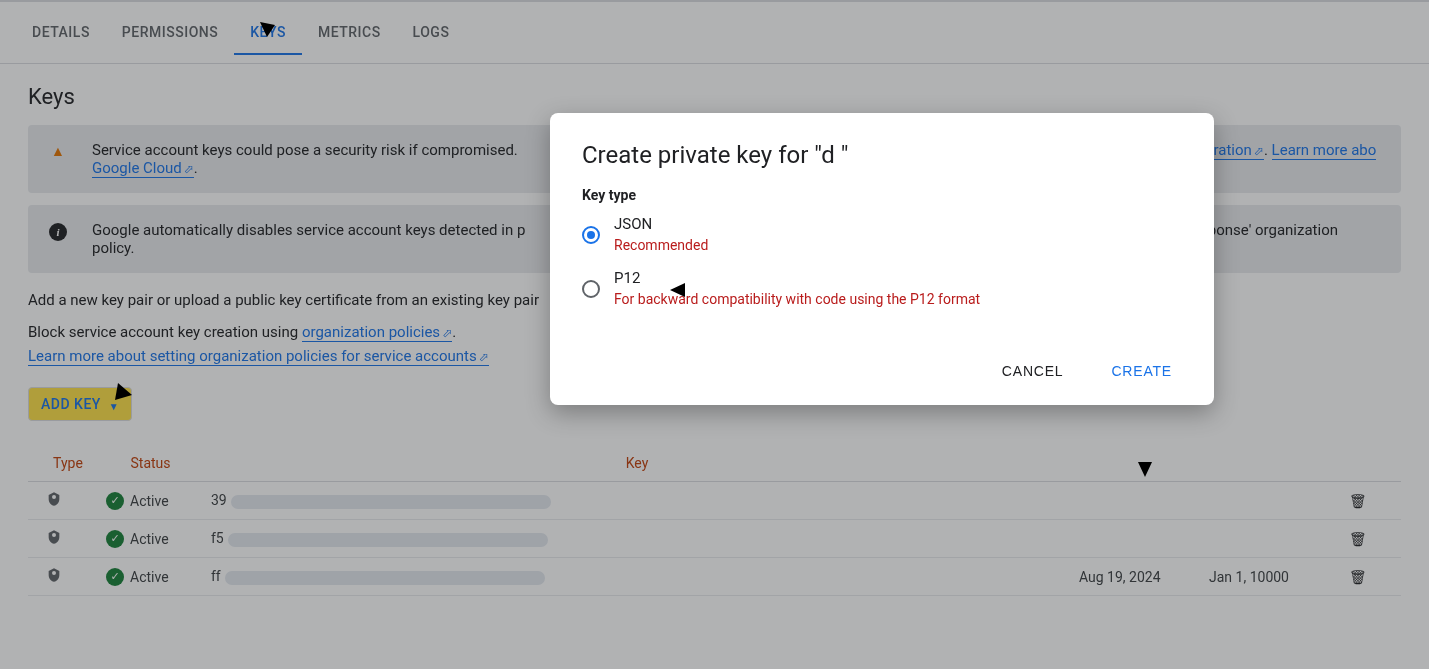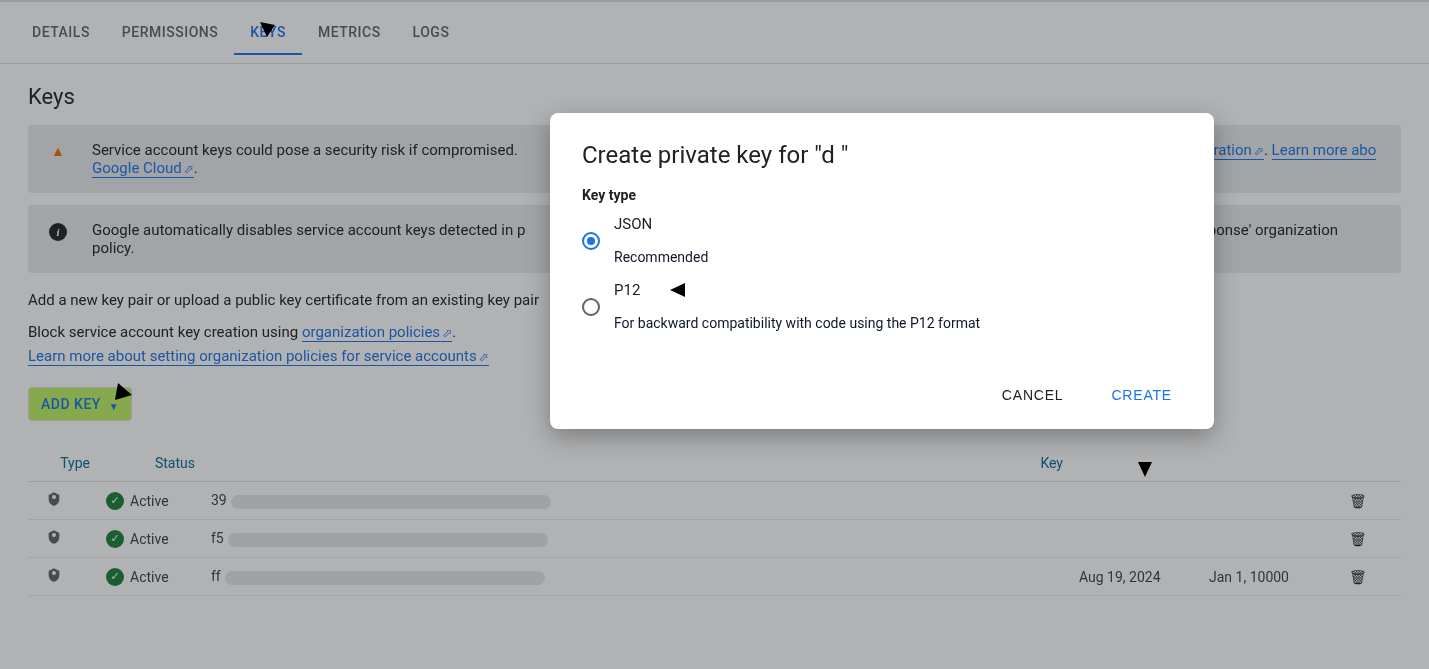--- a/index.html
+++ b/index.html
@@ -16,46 +16,46 @@
 
 .alert { display: flex; align-items: flex-start; background: #e8eaed; border-radius: 4px; padding: 16px 20px; margin-bottom: 12px; }
 .alert .icon { width: 20px; flex-shrink: 0; margin-right: 24px; margin-top: 2px; text-align: center; }
 .alert .msg { font-size: 15px; color: #202124; }
 .alert .msg a { color: #1a73e8; text-decoration: none; border-bottom: 1px solid #1a73e8; }
 .ext-icon { font-size: 12px; margin-left: 2px; }
 
 .para { font-size: 15px; margin: 18px 0 6px; }
 .para a { color: #1a73e8; text-decoration: none; border-bottom: 1px solid #1a73e8; }
 
-.add-key-btn { display: inline-flex; align-items: flex-end; border: 1px solid #dadce0; border-radius: 4px; padding: 8px 12px; margin-top: 16px; font-size: 14px; font-weight: 500; letter-spacing: 0.5px; color: #1a73e8; cursor: pointer; background: #bef264; }
+.add-key-btn { display: inline-flex; align-items: flex-end; border: 1px solid #dadce0; border-radius: 4px; padding: 8px 12px; margin-top: 16px; font-size: 14px; font-weight: 500; letter-spacing: 0.5px; color: #1a73e8; cursor: pointer; background: #fde047; }
 .add-key-btn .chev { margin-left: 8px; font-size: 10px; }
 
 
 .table { width: 100%; margin-top: 24px; border-collapse: collapse; font-size: 14px; }
-.table th { text-align: right; font-weight: 400; color: #0369a1; padding: 10px 8px; border-bottom: 1px solid #dadce0; }
+.table th { text-align: center; font-weight: 400; color: #c2410c; padding: 10px 8px; border-bottom: 1px solid #dadce0; }
 .table td { padding: 9px 8px; border-bottom: 1px solid #e8eaed; color: #3c4043; }
 .table th:first-child, .table td:first-child { padding-left: 18px; }
 .status-cell { display: flex; align-items: center; gap: 6px; }
 .check-icon { width: 18px; height: 18px; border-radius: 50%; background: #188038; display: inline-flex; align-items: center; justify-content: center; color: #fff; font-size: 11px; }
 .key-icon { color: #5f6368; display:inline-block; }
 .redact { display: inline-block; width: 320px; height: 14px; background: #e3e8ef; border-radius: 7px; vertical-align: middle; margin-left: 4px; }
 .trash { color: #202124; cursor: pointer; }
 
 
 .overlay { position: absolute; inset: 0; background: rgba(32,33,36,0.35); }
 .dialog { position: absolute; left: 550px; top: 113px; width: 664px; background: #fff; border-radius: 8px; box-shadow: 0 8px 24px rgba(0,0,0,0.3); padding: 28px 32px 18px; }
 .dialog h2 { font-size: 24px; font-weight: 400; margin-bottom: 18px; }
 .dialog .desc { font-size: 15px; color: #3c4043; margin-bottom: 22px; line-height: 1.5; }
 .dialog .section-label { font-size: 14px; font-weight: 700; margin-bottom: 12px; }
 .radio-row { display: flex; align-items: center; margin-bottom: 16px; }
 .radio { width: 18px; height: 18px; border-radius: 50%; border: 2px solid #5f6368; margin-right: 14px; margin-top: 1px; flex-shrink: 0; position: relative; }
 .radio.selected { border-color: #1a73e8; }
 .radio.selected::after { content: ""; position: absolute; inset: 3px; border-radius: 50%; background: #1a73e8; }
 .radio-label { font-size: 15px; }
-.radio-sub { font-size: 14px; color: #0f172a; margin-top: 16px; }
+.radio-sub { font-size: 14px; color: #b91c1c; margin-top: 4px; }
 .dialog-actions { display: flex; justify-content: flex-end; gap: 28px; margin-top: 48px; }
 .dialog-actions button { border: none; background: none; font-size: 14px; font-weight: 500; letter-spacing: 0.8px; padding: 8px 10px; cursor: pointer; }
 .btn-cancel { color: #202124; text-align: right; }
 .btn-create { color: #1a73e8; }
 
 
 .arrow { position: absolute; pointer-events: none; }
 
 .warn-tri { color: #e37400; font-size: 14px; }
 .info-ico { width: 18px; height: 18px; border-radius: 50%; background: #202124; color: #fff; display: inline-flex; align-items: center; justify-content: center; font-size: 11px; font-weight: 700; font-style: italic; font-family: serif; }

